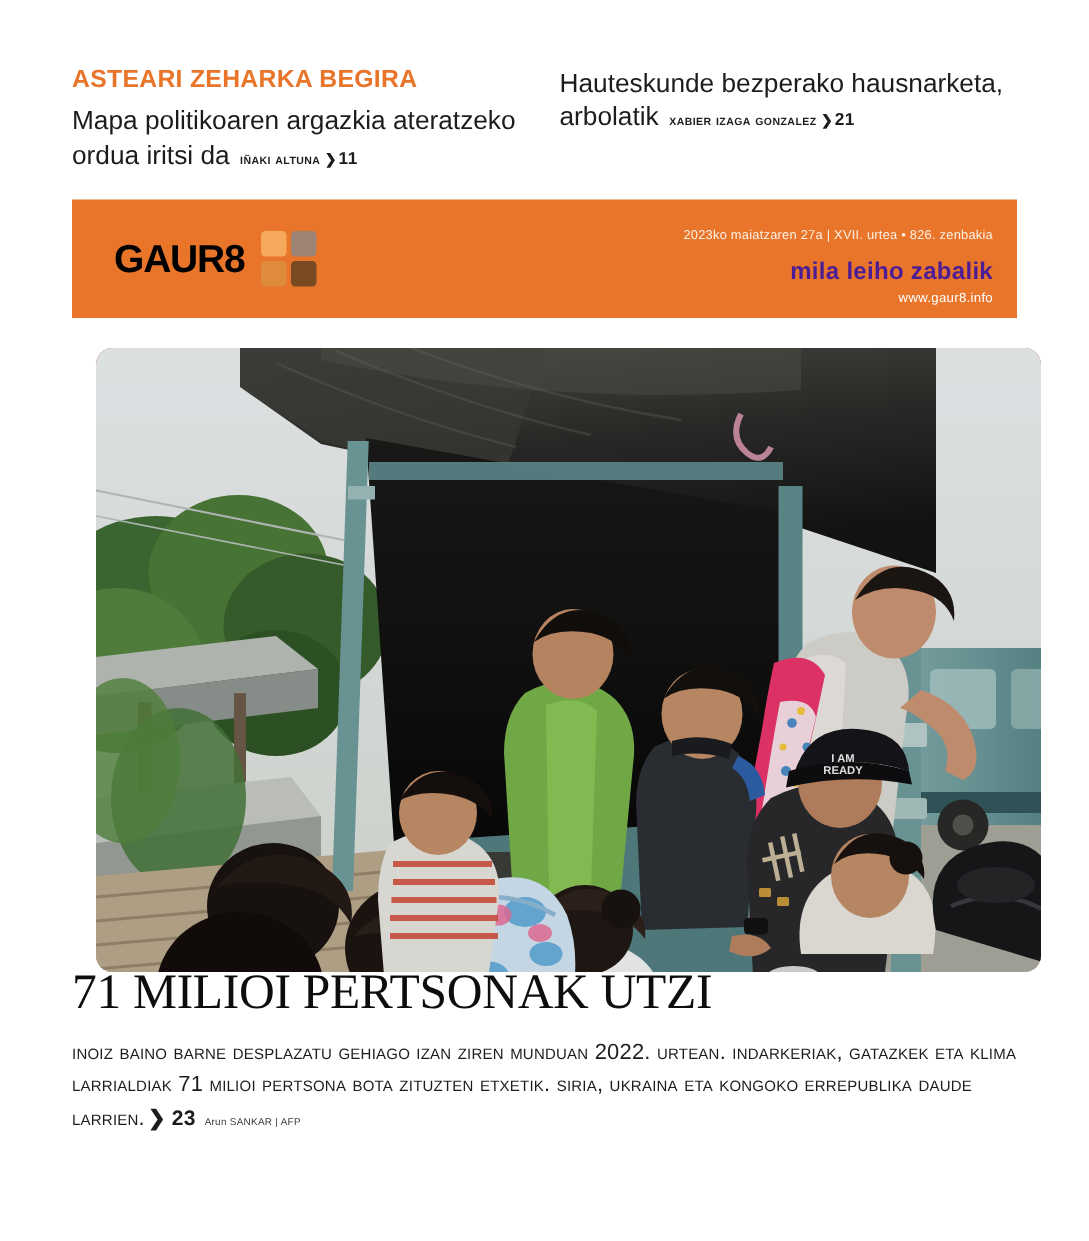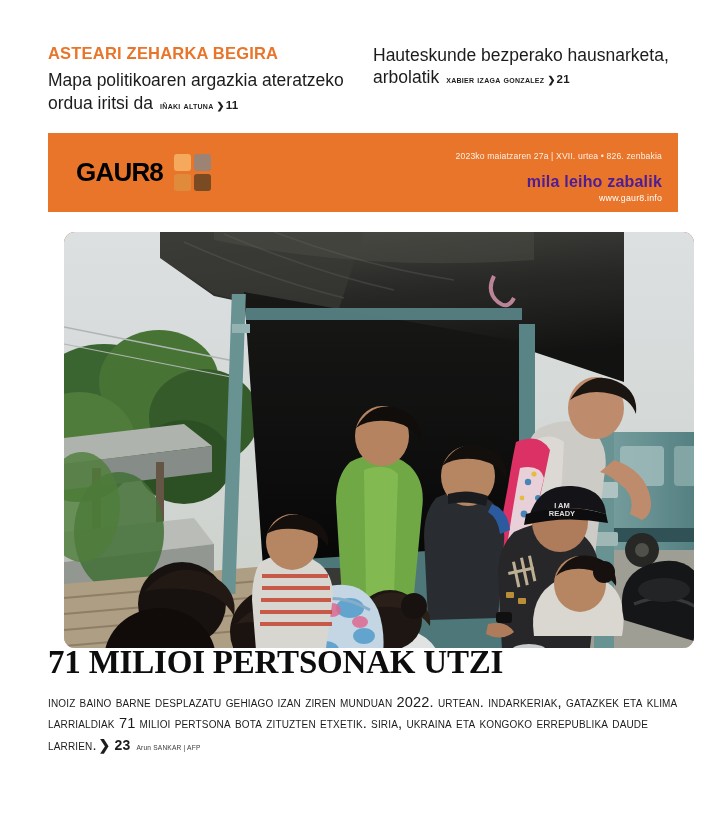--- a/index.html
+++ b/index.html
@@ -144,21 +144,21 @@
 
   
   .article {
     position: absolute;
     left: 48px;
     top: 645px;
     width: 632px;
   }
   .headline {
     font-family: "Liberation Serif", serif;
-    font-weight: bold;
+    font-weight: normal;
     font-size: 33px;
     line-height: 1.08;
     color: #0d0d0d;
     letter-spacing: -0.2px;
     margin: 0;
   }
   .headline .l2 { display: block; }
 
   .standfirst {
     margin-top: 11px;

